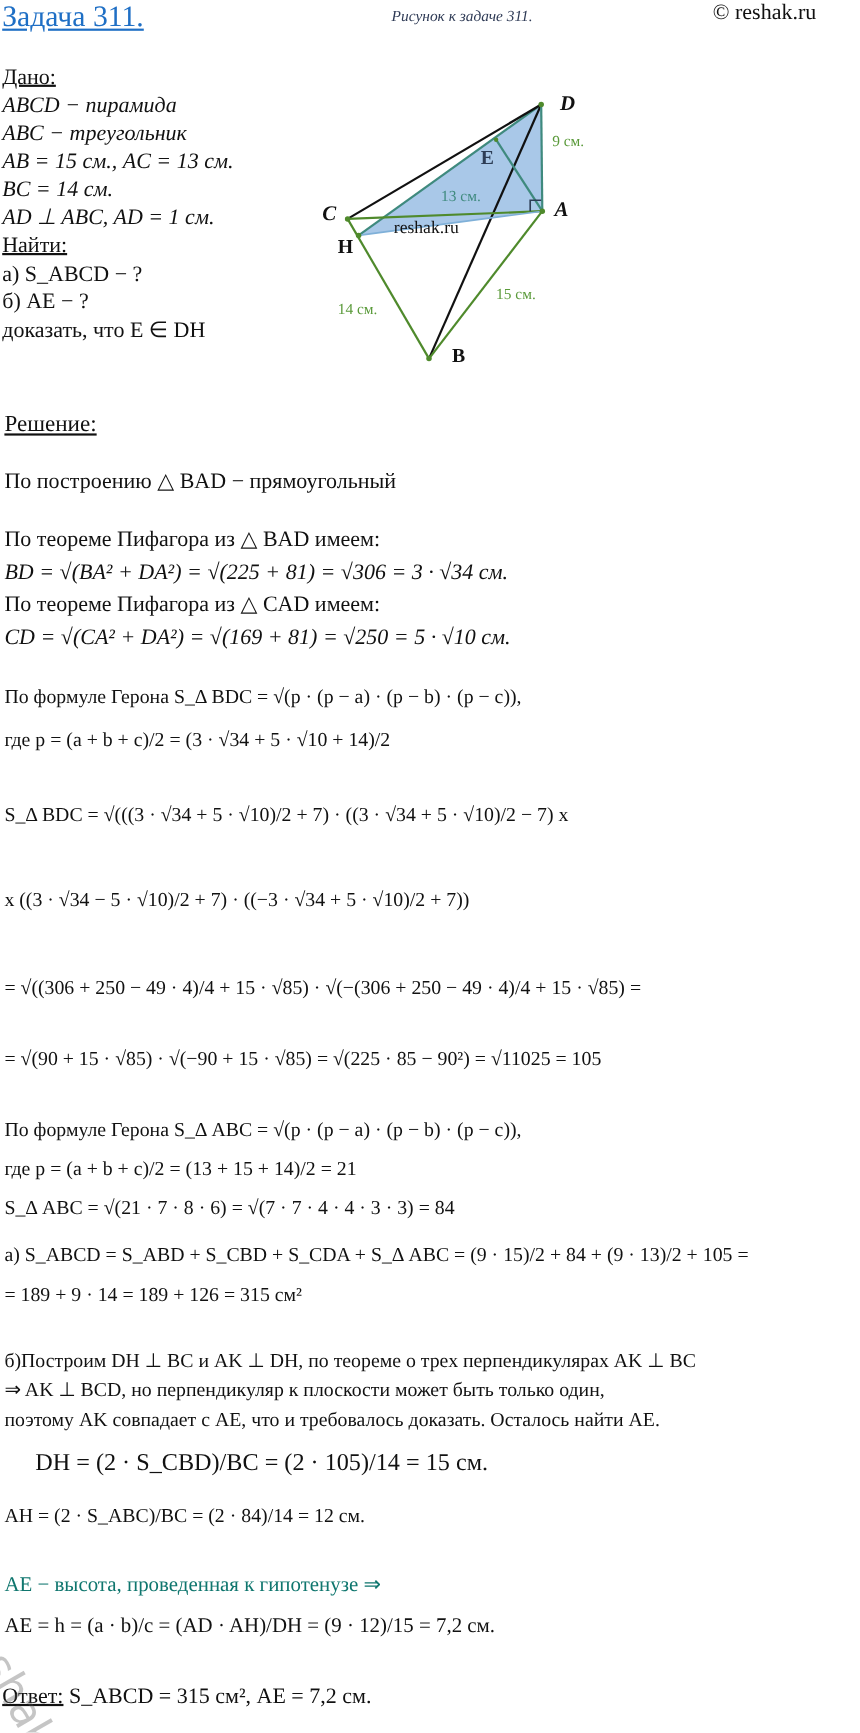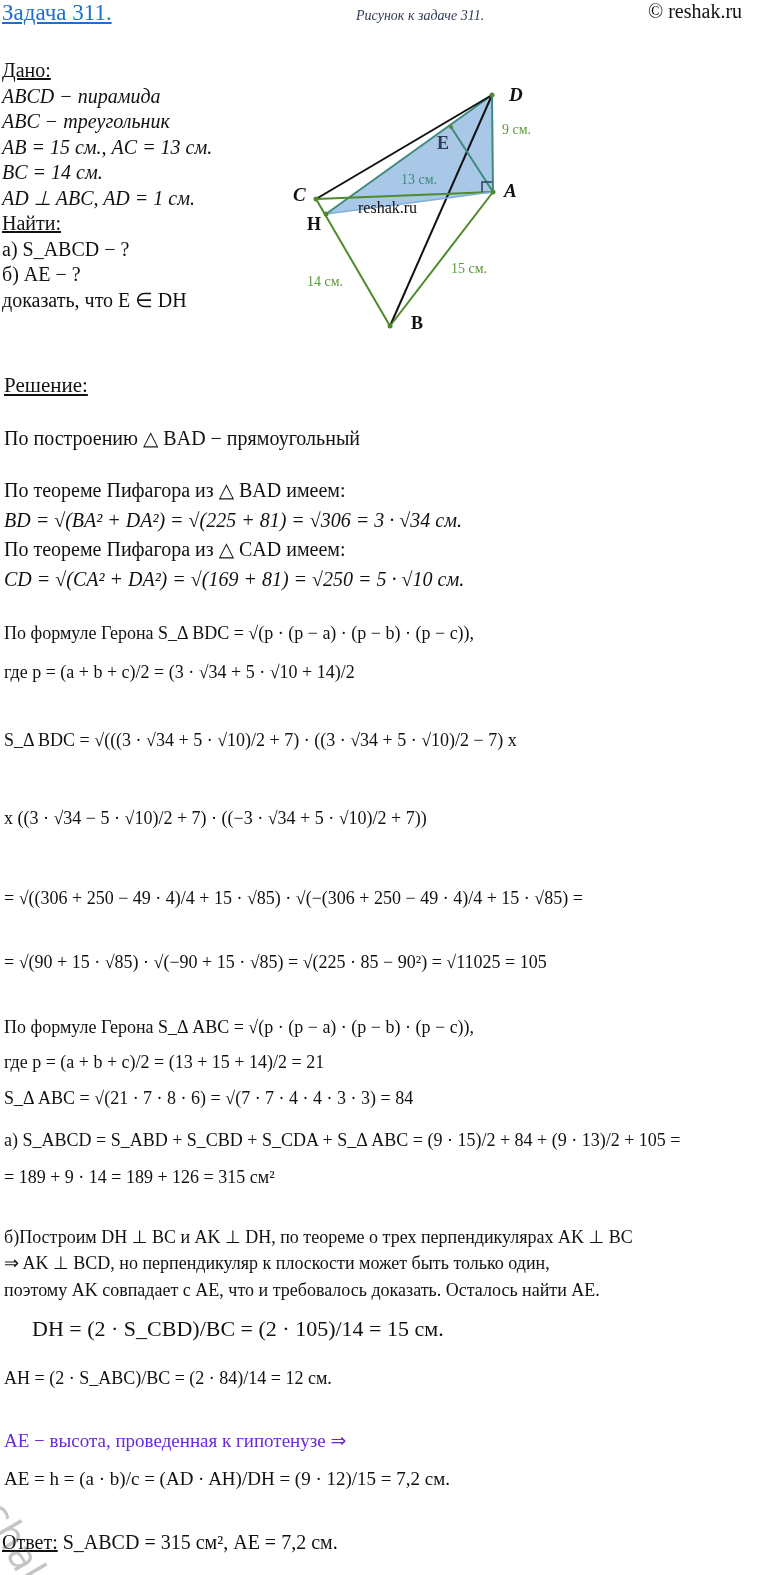--- a/index.html
+++ b/index.html
@@ -1,32 +1,32 @@
 <!DOCTYPE html>
 <html><head>
 <meta charset="utf-8">
 <style>
   html, body { margin: 0; padding: 0; background: #ffffff; }
   body { width: 782px; height: 1575px; position: relative; overflow: hidden;
          font-family: "DejaVu Serif", serif; color: #111; }
   .abs { position: absolute; white-space: nowrap; }
-  .title-link { left: 2px; top: 0px; font-family: "Liberation Serif", serif; font-size: 23px;
+  .title-link { left: 2px; top: 0px; font-family: "Liberation Serif", serif; font-size: 27px;
                 color: #1f6fc5; text-decoration: underline; cursor: pointer; }
   .fig-caption { left: 356px; top: 8px; font-family: "Liberation Serif", serif; font-style: italic;
                  font-size: 14px; color: #2e3a55; }
   .copyright { left: 648px; top: 0px; font-family: "Liberation Serif", serif; font-size: 20px; color: #111; }
   .line { font-family: "Liberation Serif", serif; font-size: 20px; line-height: 25px; }
   .ul { text-decoration: underline; }
   .m { font-style: italic; }
   .given { left: 2px; top: 58px; }
   .given div { height: 25.5px; }
   .txt { font-family: "Liberation Serif", serif; font-size: 19px; }
   .lbl { font-family: "Liberation Serif", serif; }
   .section { left: 4px; }
-  .grey { color: #6d28d9; }
+  .grey { color: #0f766e; }
   .watermark { left: -6px; top: 1460px; font-family: "DejaVu Sans", sans-serif; font-size: 40px;
                color: rgba(90,90,90,0.35); transform: rotate(60deg); transform-origin: left top; }
 </style>
 </head>
 <body>
 
 <a class="abs title-link">Задача 311.</a>
 <div class="abs fig-caption">Рисунок к задаче 311.</div>
 <div class="abs copyright">© reshak.ru</div>
 

